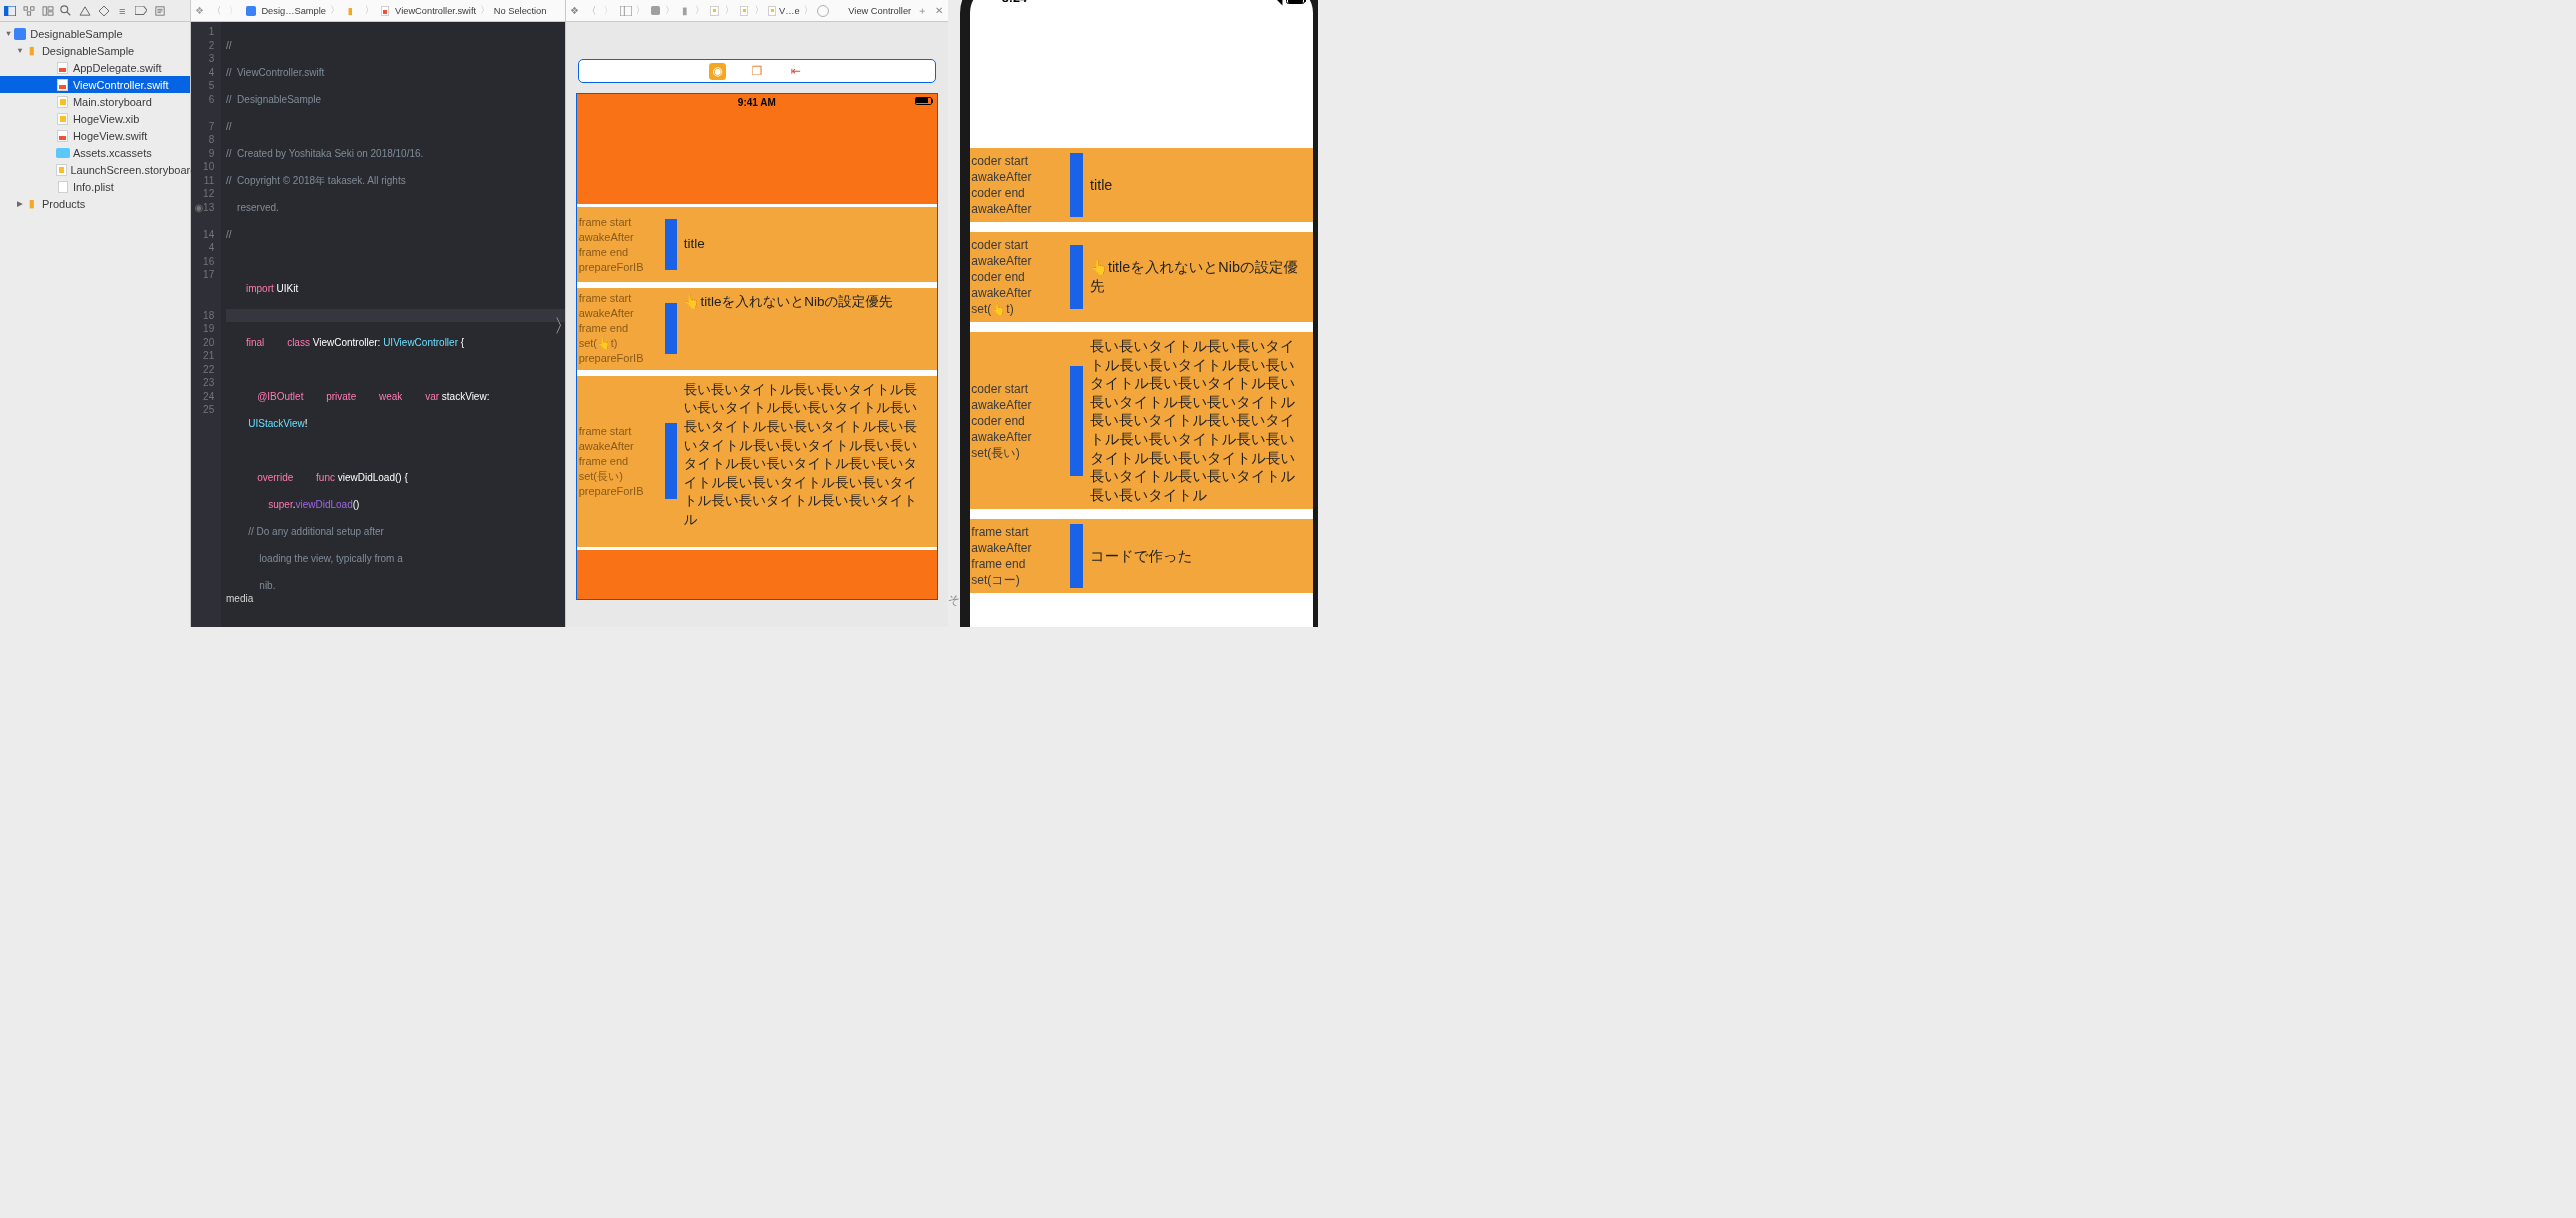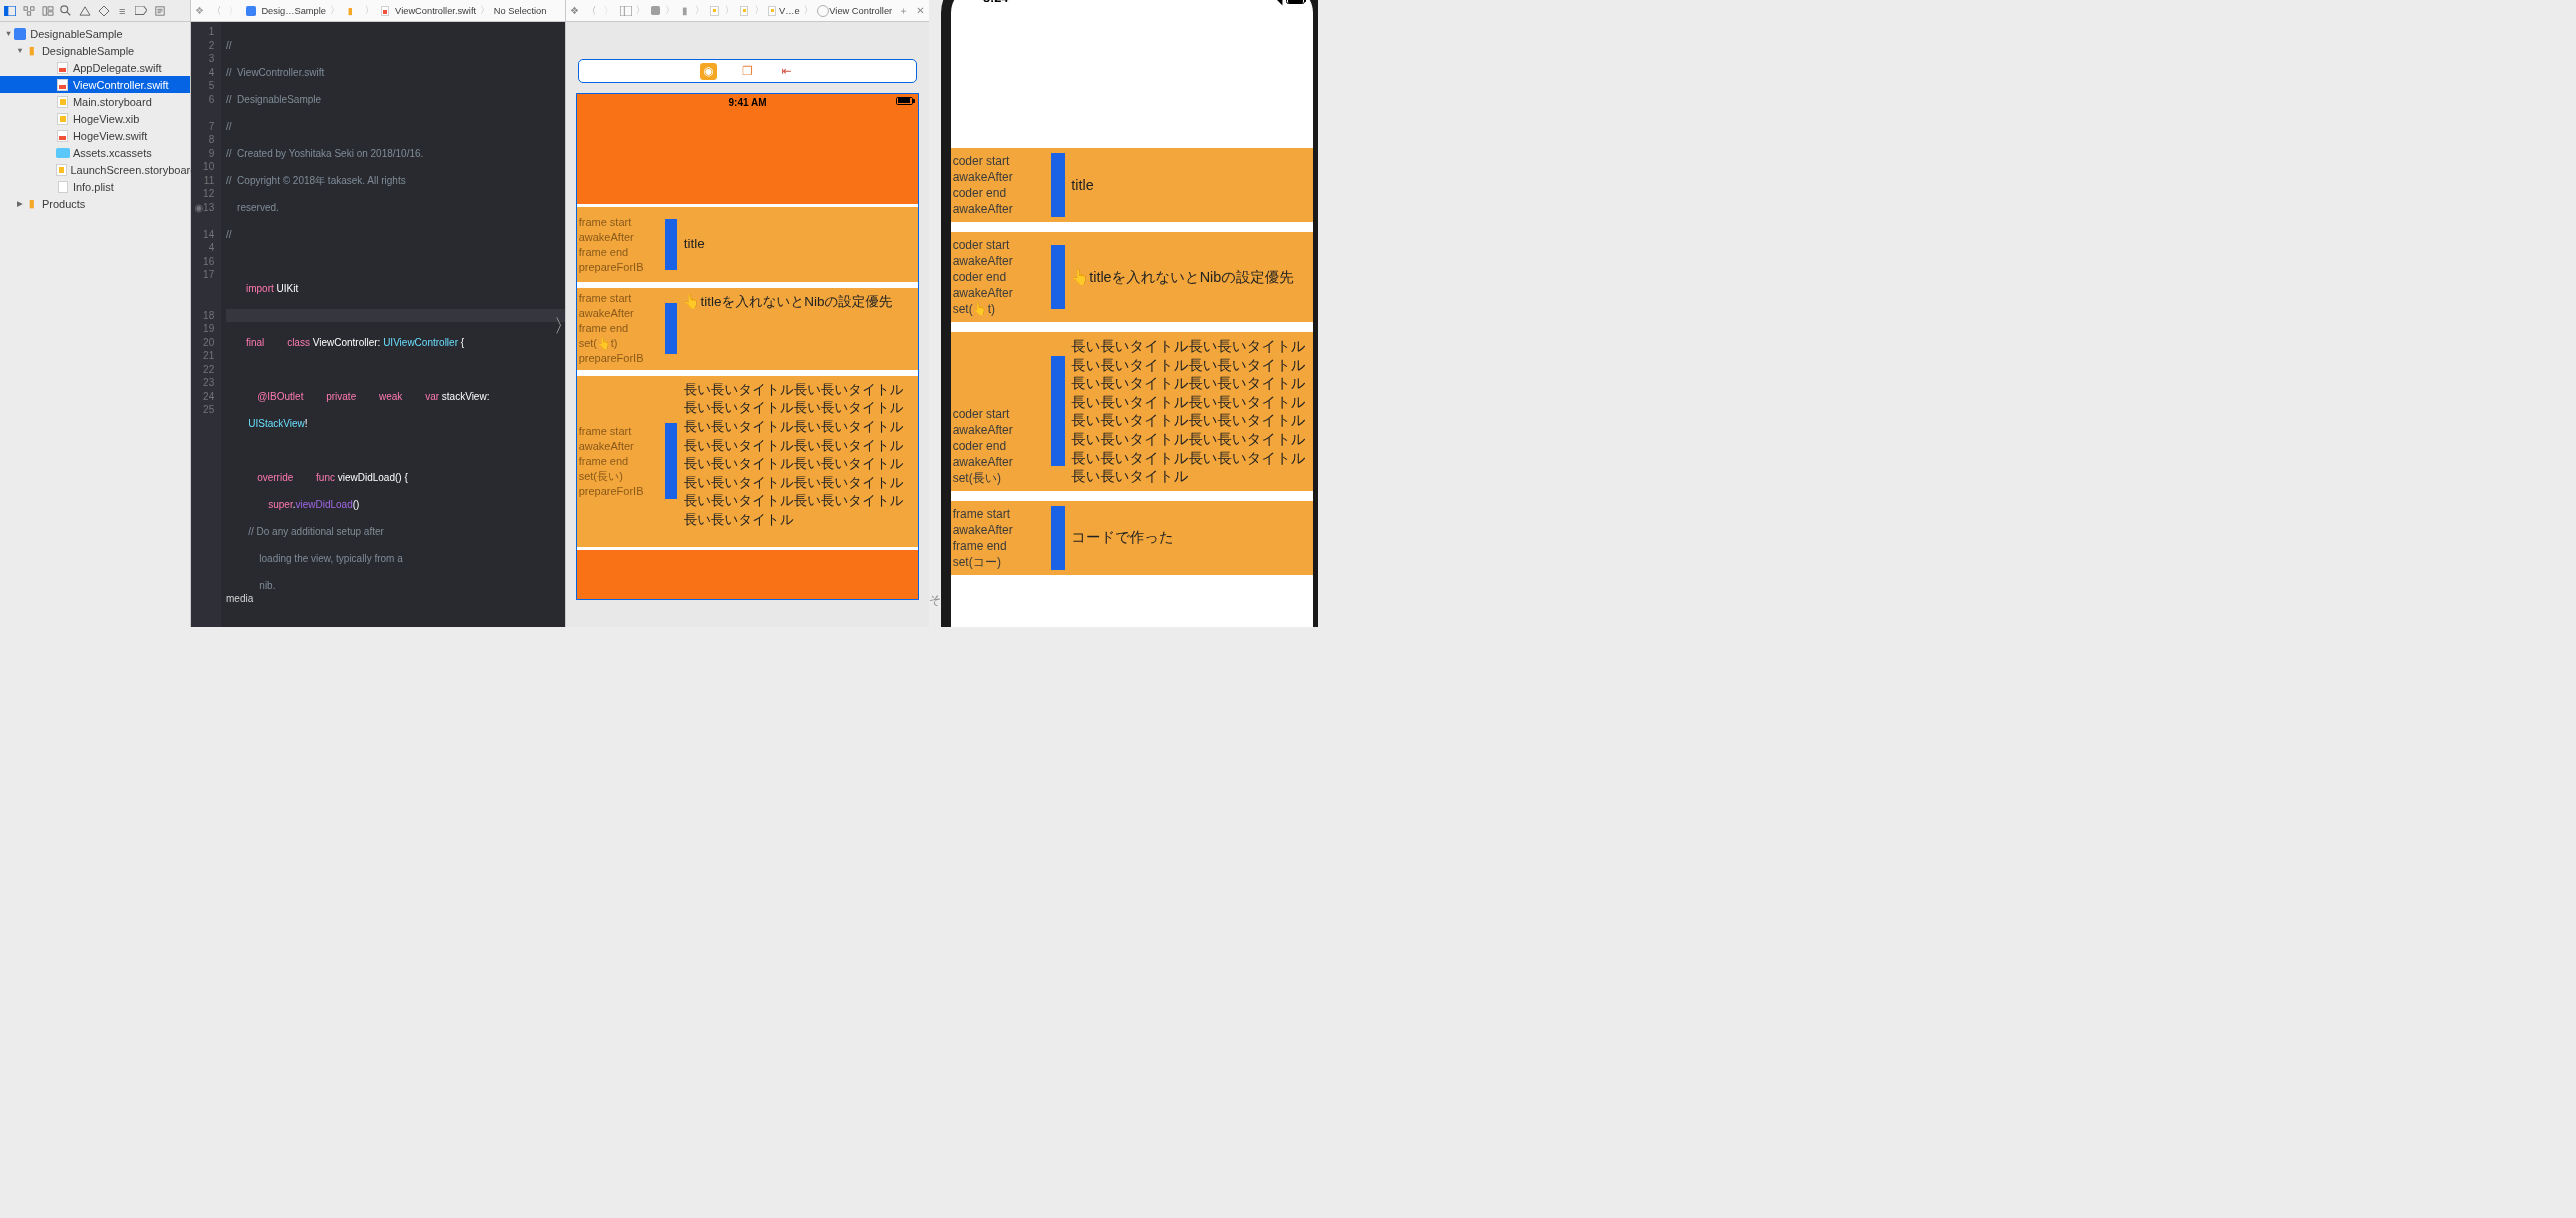--- a/index.html
+++ b/index.html
@@ -47,21 +47,21 @@
 .c-keyword { color: #ff7ab2; padding-left: 20px; }
 .c-type { color: #6bdfff; }
 .c-func { color: #a167e6; }
 .c-white { color: #ffffff; text-align: right; }
 
 
 .ib-col { flex: 0 0 363px; background: #e8e8e8; display: flex; flex-direction: column; position: relative; }
 .ib-jump { height: 22px; background: #fafafa; border-bottom: 0.8px solid #c9c9c9; display: flex; align-items: center; font-size: 9.3px; color: #3b3b3b; }
 .ib-jump .right { margin-left: auto; display: flex; align-items: center; }
 .ib-jump .jicon { width: 17px; height: 17px; display: flex; align-items: center; justify-content: center; color: #8a8a8a; font-size: 10px; }
-.vc-chip { display: flex; align-items: center; gap: 0; }
+.vc-chip { display: flex; align-items: center; gap: 19px; }
 .vc-chip-icon { width: 12px; height: 12px; border-radius: 50%; border: 1.7px solid #b0b0b0; background: #fafafa; }
 
 .ib-canvas { flex: 1; position: relative; padding: 34px 8.5px 8.5px 8.5px; overflow: hidden; }
 .seg-bar { position: absolute; top: 37px; left: 12px; right: 12px; height: 24px; border: 0.8px solid #0564e3; border-radius: 5px; background: #fff; display: flex; align-items: center; justify-content: center; gap: 22px; }
 .seg-icon { width: 17px; height: 17px; display: flex; align-items: center; justify-content: center; font-size: 12px; border-radius: 3.4px; }
 .seg-icon.active { background: #f5a623; color: #fff; }
 .seg-icon.wire { color: #e8833a; }
 .seg-icon.exit { color: #d0533f; }
 
 .phone-frame { position: absolute; top: 71px; left: 10px; right: 10px; border: 0.8px solid #0564e3; background: #f97316; height: 507px; }
@@ -85,21 +85,21 @@
 .notch-bar { height: 30px; position: relative; }
 .sim-time { position: absolute; left: 32px; top: 5px; font-size: 12.7px; font-weight: 700; }
 .sim-icons { position: absolute; right: 8.5px; top: 6.8px; display: flex; gap: 3.4px; align-items: center; }
 .wifi-icon { font-size: 12px; }
 .sim-battery { width: 18.6px; height: 9.3px; border: 1.3px solid #000; border-radius: 2.5px; position: relative; }
 .sim-battery::after { content: ''; position: absolute; left: 0.8px; top: 0.8px; bottom: 0.8px; right: 0.8px; background: #000; border-radius: 0.8px; }
 .sim-battery::before { content: ''; position: absolute; right: -2.5px; top: 2.5px; width: 1.7px; height: 3.4px; background: #000; border-radius: 0 0.8px 0.8px 0; }
 
 .sim-stack { margin-top: 127px; }
 .sim-row { display: flex; background: #f2a63c; border-top: 5px solid #fff; border-bottom: 5px solid #fff; min-height: 71px; }
-.sim-log { width: 100px; font-size: 12px; color: #3b3b3b; line-height: 16px; padding: 5px 1.7px; display: flex; flex-direction: column; justify-content: flex-end; }
+.sim-log { width: 100px; font-size: 12px; color: #3b3b3b; line-height: 16px; padding: 5px 1.7px; display: flex; flex-direction: column; justify-content: center; }
 .sim-blue { width: 13.5px; background: #1b63e6; align-self: center; height: 64px; }
 .sim-title { flex: 1; font-size: 14.4px; color: #222; padding: 5px 6.8px; display: flex; align-items: center; line-height: 18.6px; }
 .sim-title.wrap { align-items: flex-start; }
 
 .back-text { position: absolute; left: 0; top: 592px; font-size: 12px; color: #8a8a8a; }
 
 
 svg { display: block; }
 </style>
 </head>

